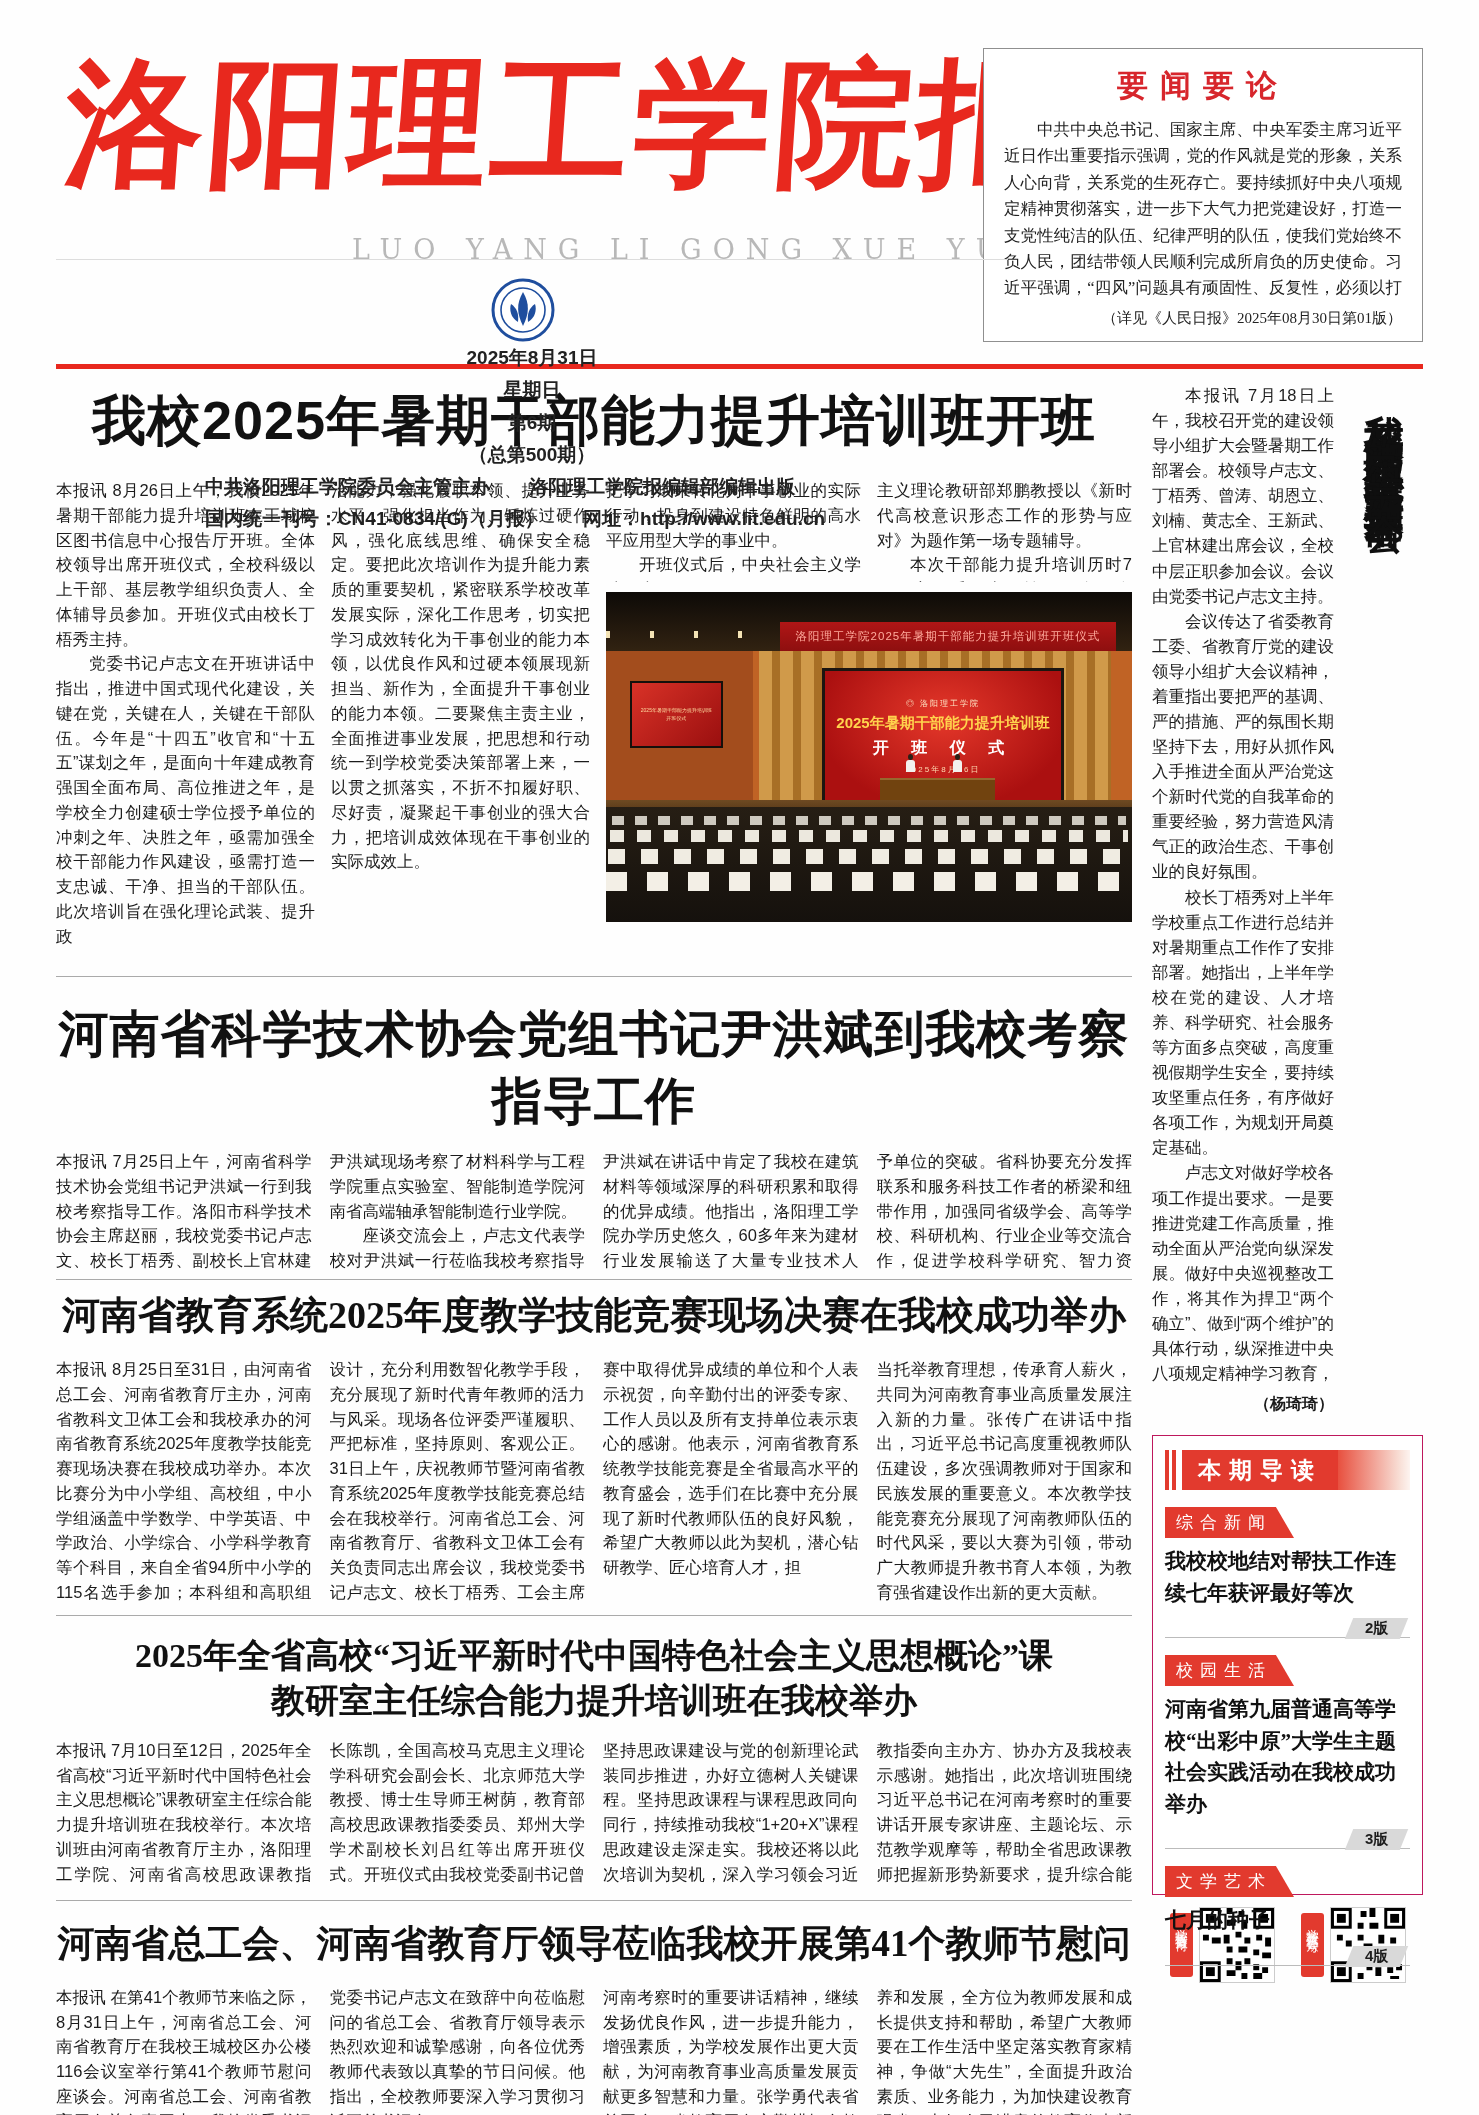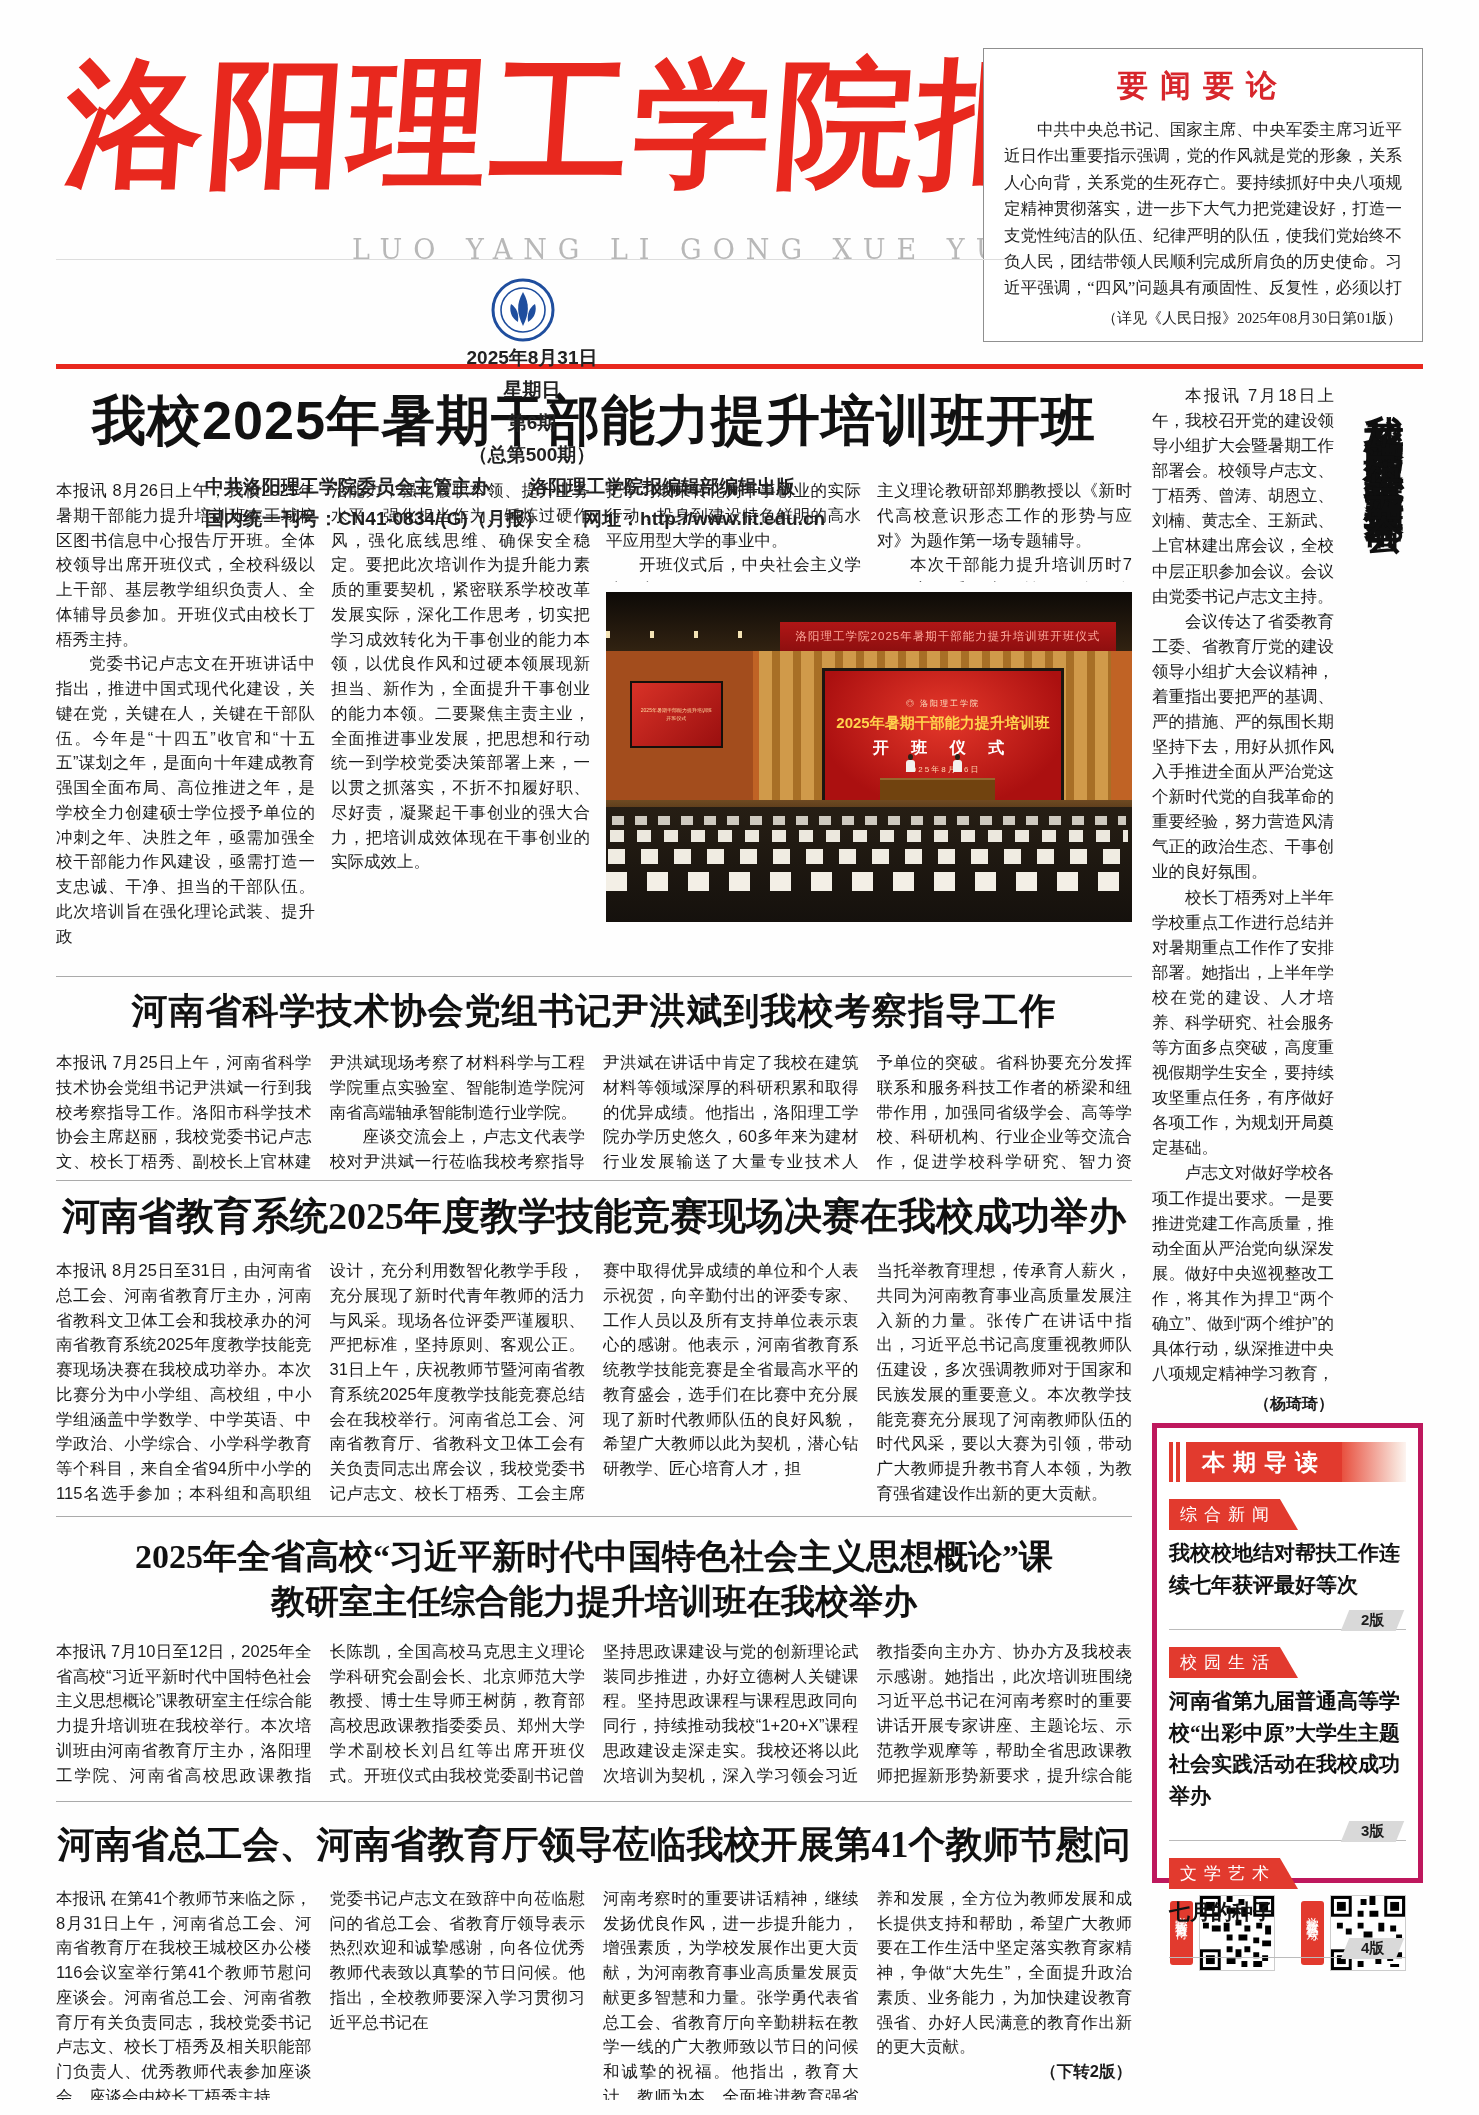--- a/index.html
+++ b/index.html
@@ -85,39 +85,39 @@
   .ph-person:before{content:"";position:absolute;top:-6px;left:2px;width:5px;height:6px;
         background:#2a2017;border-radius:50%;}
   .ph-audience{position:absolute;bottom:0;left:0;right:0;height:33%;
         background:linear-gradient(#261e14,#15110d);padding-top:6px;}
   .seatrow{background:repeating-linear-gradient(90deg,#ece8de 0 12px,transparent 12px 23px);}
   .sr1{height:9px;margin:3px 6px 0;opacity:.85;}
   .sr2{height:12px;margin:5px 4px 0;background:repeating-linear-gradient(90deg,#ece8de 0 14px,transparent 14px 27px);}
   .sr3{height:15px;margin:7px 2px 0;background:repeating-linear-gradient(90deg,#f0ece2 0 17px,transparent 17px 33px);}
   .sr4{height:19px;margin:8px 0 0;background:repeating-linear-gradient(90deg,#f3efe6 0 21px,transparent 21px 41px);}
   
-  .a2-head{font-size:36px;margin:0 0 14px;letter-spacing:1px;}
+  .a2-head{font-size:50px;margin:14px 0 14px;letter-spacing:1px;}
   .a2-body{height:120px;}
   .a3-head{font-size:38px;margin:0 0 16px;}
   .a3-body{height:248px;}
   .a4-head{font-size:34px;line-height:1.32;margin:8px 0 14px;}
   .a4-body{height:152px;}
   .a5-head{font-size:37px;margin:8px 0 16px;}
   .a5-body{height:214px;}
   
   .party{display:flex;gap:12px;height:1032px;margin-top:10px;}
   .party-text{width:182px;flex:0 0 182px;display:flex;flex-direction:column;}
   .party-paras{flex:1;overflow:hidden;}
   .party-paras p{margin:0;text-indent:2em;font-size:16.5px;line-height:1.52;text-align:justify;}
   .party-byline{text-align:right;font-weight:bold;font-size:16px;padding-top:4px;}
   .party-vh{flex:1;display:flex;align-items:flex-start;justify-content:center;}
   .vtext{writing-mode:vertical-rl;font-size:40px;font-weight:900;letter-spacing:4.5px;
         color:#0f0f0f;line-height:1.15;font-family:"Liberation Sans",sans-serif;}
   
-  .daodu{margin-top:8px;border:5px solid #be185d;box-sizing:border-box;height:460px;
+  .daodu{margin-top:20px;border:1px solid #be185d;box-sizing:border-box;height:460px;
         padding:14px 12px 8px;position:relative;background:#fff;}
   .dd-head{display:flex;align-items:stretch;height:40px;}
   .dd-bars{display:flex;gap:3px;margin-right:6px;}
   .dd-bars i{display:block;width:4px;background:#e23a2e;}
   .dd-title{background:#e23a2e;color:#fff;font-size:23px;font-weight:700;letter-spacing:8px;
         display:flex;align-items:center;padding:0 16px;}
   .dd-grad{flex:1;background:linear-gradient(90deg,#e8503f,#f8ded5 85%,#fdf4f0);}
   .dd-sec{margin-top:17px;}
   .dd-tag{display:inline-block;background:#e23a2e;color:#fff;font-size:17px;letter-spacing:7px;
         padding:4px 22px 4px 11px;clip-path:polygon(0 0,86% 0,100% 100%,0 100%);}

